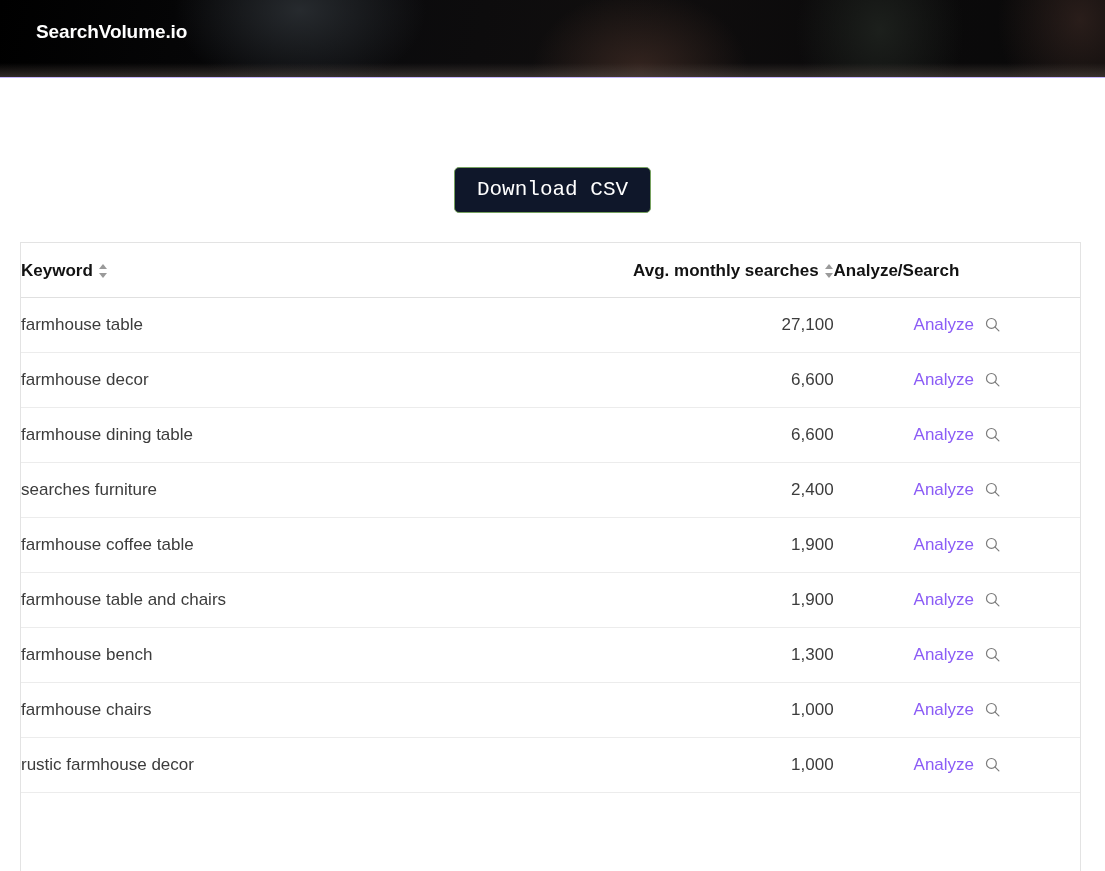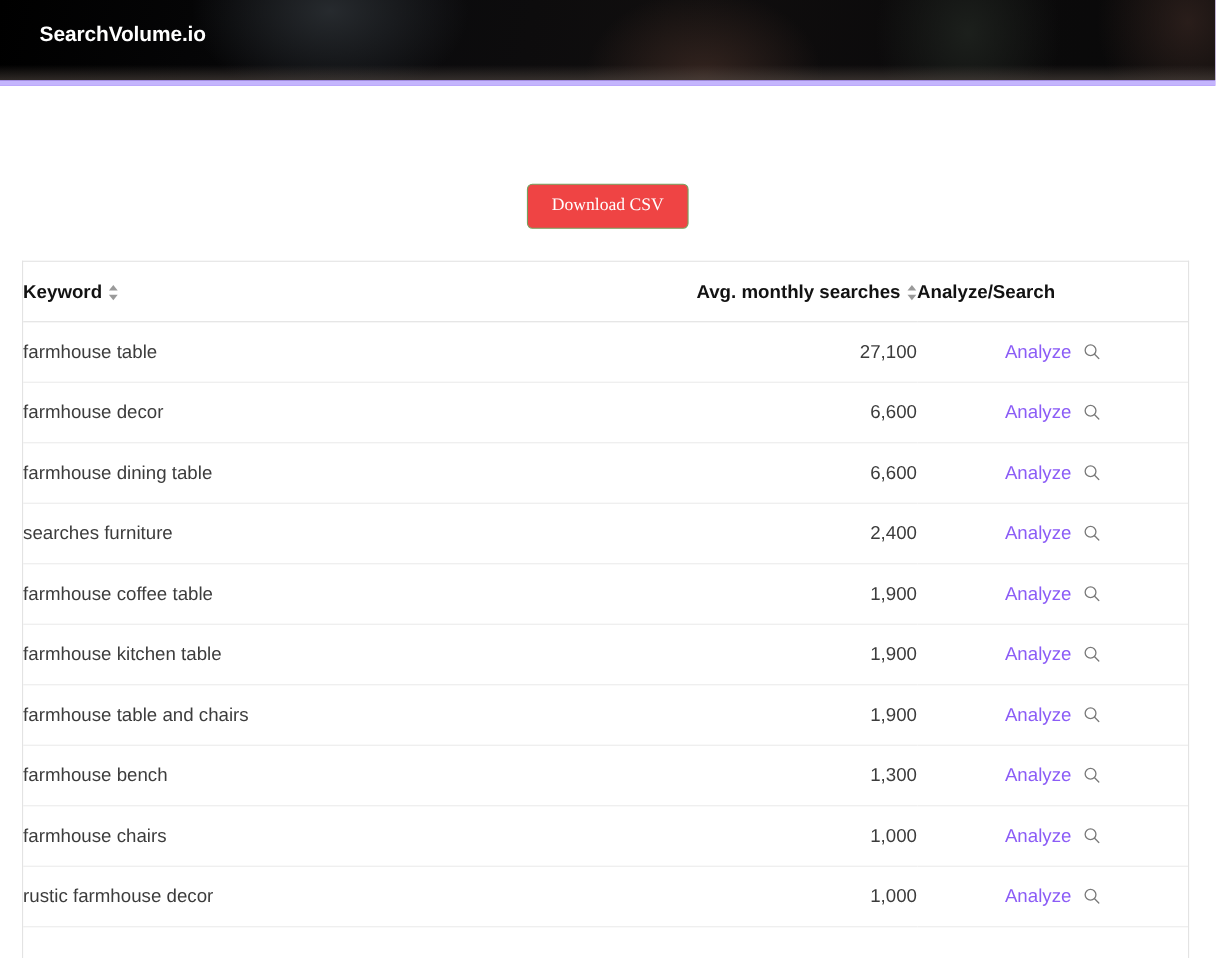--- a/index.html
+++ b/index.html
@@ -11,23 +11,23 @@
     background: #ffffff;
     font-family: "Liberation Sans", sans-serif;
     overflow: hidden;
   }
 
   
   .site-header {
     position: relative;
     width: 1105px;
     height: 78px;
-    background: #8b5cf6;
+    background: #1d4ed8;
     overflow: hidden;
-    border-bottom: 5px solid #c4b5fd;
+    border-bottom: 1px solid #c4b5fd;
   }
   .header-photo {
     position: absolute;
     inset: 0;
     background:
       radial-gradient(ellipse 180px 120px at 300px 10px, rgba(40,44,48,0.95), rgba(8,8,10,0) 70%),
       radial-gradient(ellipse 150px 110px at 640px 70px, rgba(58,40,34,0.85), rgba(8,8,10,0) 72%),
       radial-gradient(ellipse 120px 140px at 880px 30px, rgba(30,34,30,0.9), rgba(8,8,10,0) 70%),
       radial-gradient(ellipse 110px 130px at 1080px 20px, rgba(52,36,32,0.75), rgba(8,8,10,0) 75%),
       linear-gradient(100deg, #000000 0%, #0a0a0c 32%, #100e0e 55%, #0b0a0b 78%, #090909 100%);
@@ -55,26 +55,26 @@
   .content {
     width: 1105px;
     padding: 0;
   }
   .csv-row {
     display: flex;
     justify-content: center;
     padding-top: 89px;
   }
   .csv-btn {
-    background: #ef4444;
+    background: #0f172a;
     color: #ffffff;
     border: 1px solid #76a15f;
     border-radius: 5px;
-    font-size: 16px;
-    font-family: Liberation Serif, serif;
+    font-size: 21px;
+    font-family: Liberation Mono, monospace;
     padding: 11px 22px 12px 22px;
     line-height: 1;
     cursor: pointer;
   }
 
   
   .card {
     margin: 29px 24px 0 20px;
     border: 1px solid #e3e3e3;
     border-bottom: none;
@@ -216,28 +216,20 @@
           </tr>
           <tr>
             <td class="cell-keyword">farmhouse coffee table</td>
             <td class="cell-volume">1,900</td>
             <td class="cell-analyze"><a class="analyze-link">Analyze</a><span class="search-glyph"><svg width="15" height="15" viewBox="0 0 15 15" fill="none">
                   <circle cx="6.4" cy="6.4" r="4.9" stroke="#7a7a7a" stroke-width="1.2"></circle>
                   <line x1="10.1" y1="10.1" x2="13.9" y2="13.9" stroke="#7a7a7a" stroke-width="1.2" stroke-linecap="round"></line>
                 </svg></span></td>
           </tr>
           <tr>
-            <td class="cell-keyword">farmhouse kitchen table</td>
-            <td class="cell-volume">1,900</td>
-            <td class="cell-analyze"><a class="analyze-link">Analyze</a><span class="search-glyph"><svg width="15" height="15" viewBox="0 0 15 15" fill="none">
-                  <circle cx="6.4" cy="6.4" r="4.9" stroke="#7a7a7a" stroke-width="1.2"></circle>
-                  <line x1="10.1" y1="10.1" x2="13.9" y2="13.9" stroke="#7a7a7a" stroke-width="1.2" stroke-linecap="round"></line>
-                </svg></span></td>
-          </tr>
-          <tr>
             <td class="cell-keyword">farmhouse table and chairs</td>
             <td class="cell-volume">1,900</td>
             <td class="cell-analyze"><a class="analyze-link">Analyze</a><span class="search-glyph"><svg width="15" height="15" viewBox="0 0 15 15" fill="none">
                   <circle cx="6.4" cy="6.4" r="4.9" stroke="#7a7a7a" stroke-width="1.2"></circle>
                   <line x1="10.1" y1="10.1" x2="13.9" y2="13.9" stroke="#7a7a7a" stroke-width="1.2" stroke-linecap="round"></line>
                 </svg></span></td>
           </tr>
           <tr>
             <td class="cell-keyword">farmhouse bench</td>
             <td class="cell-volume">1,300</td>

